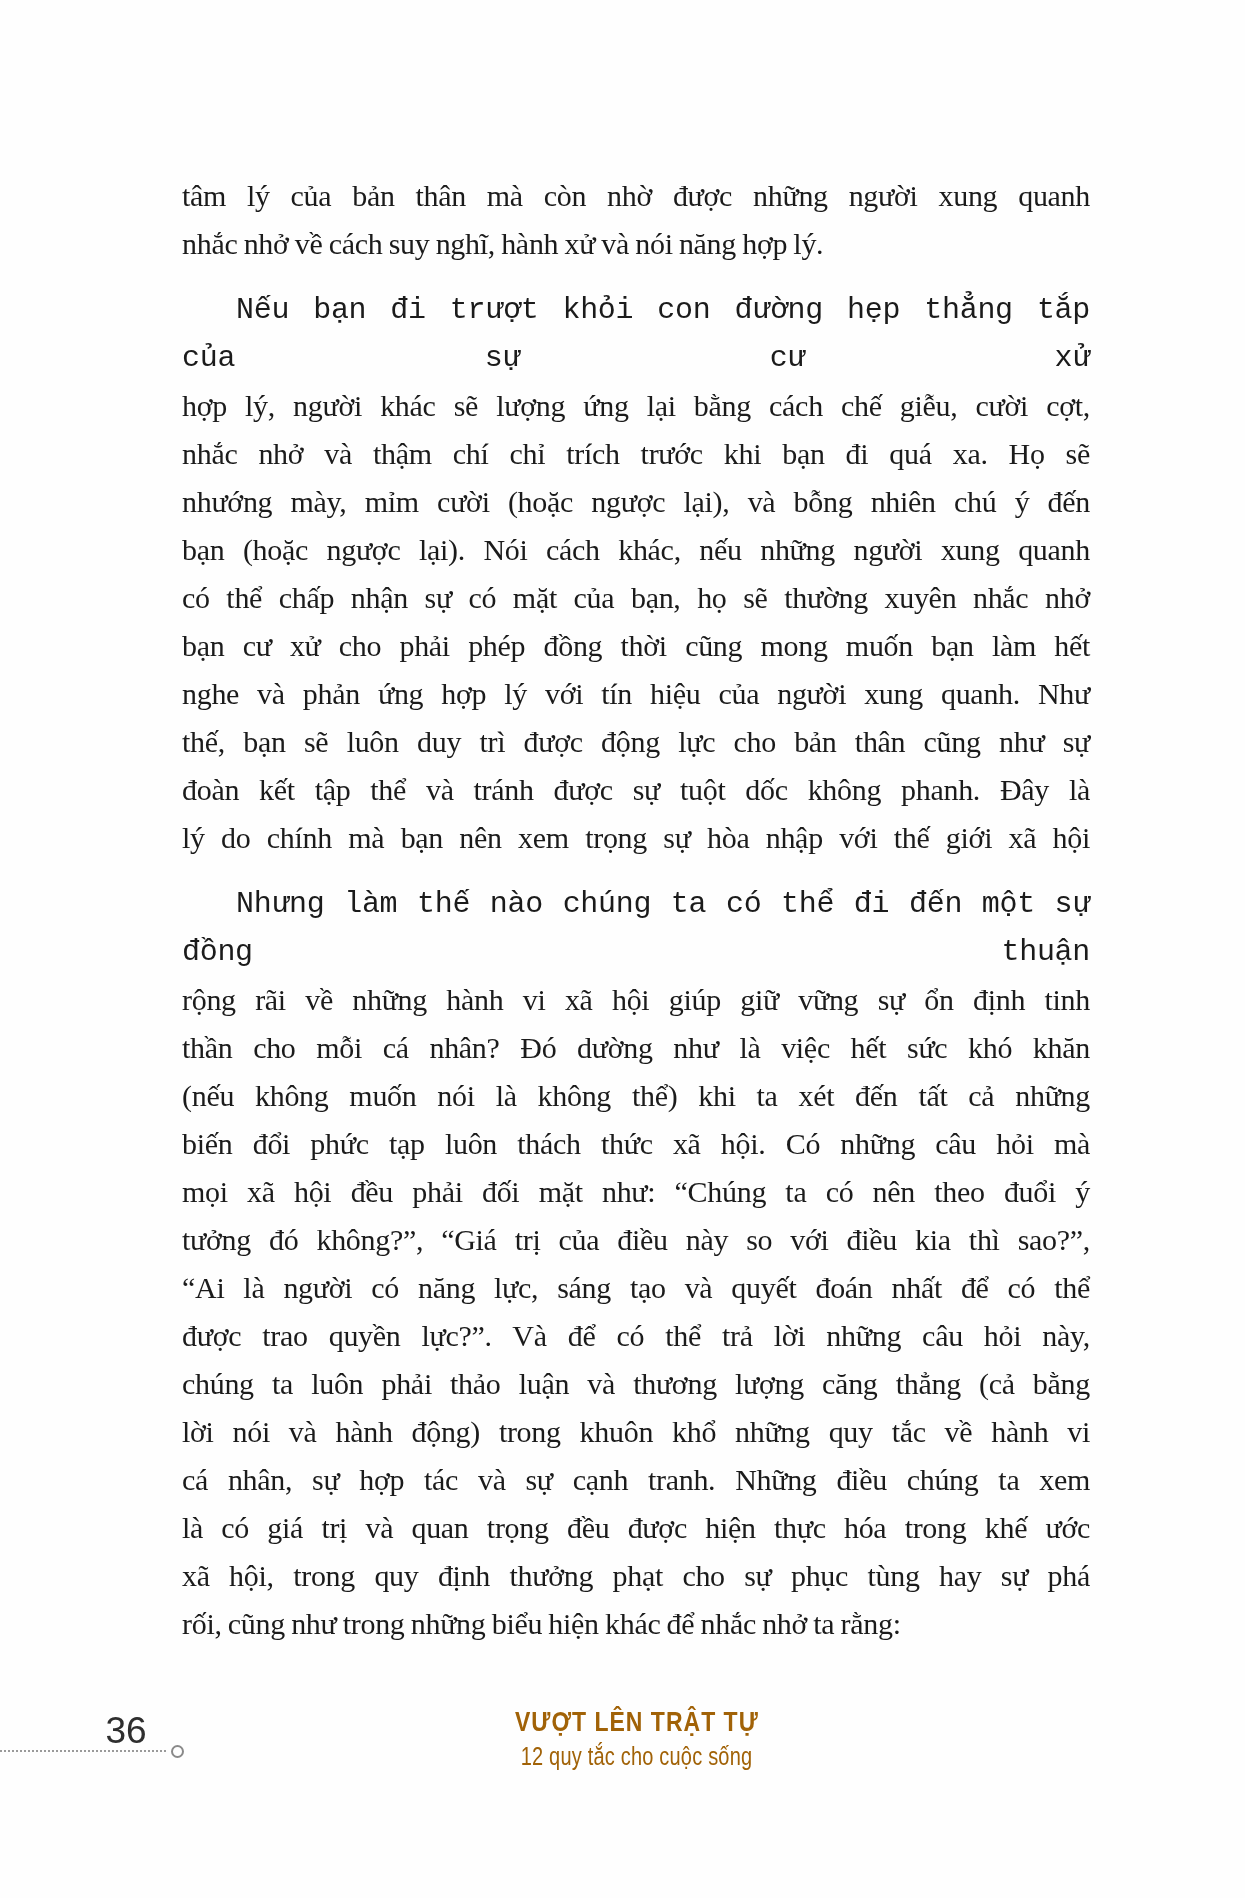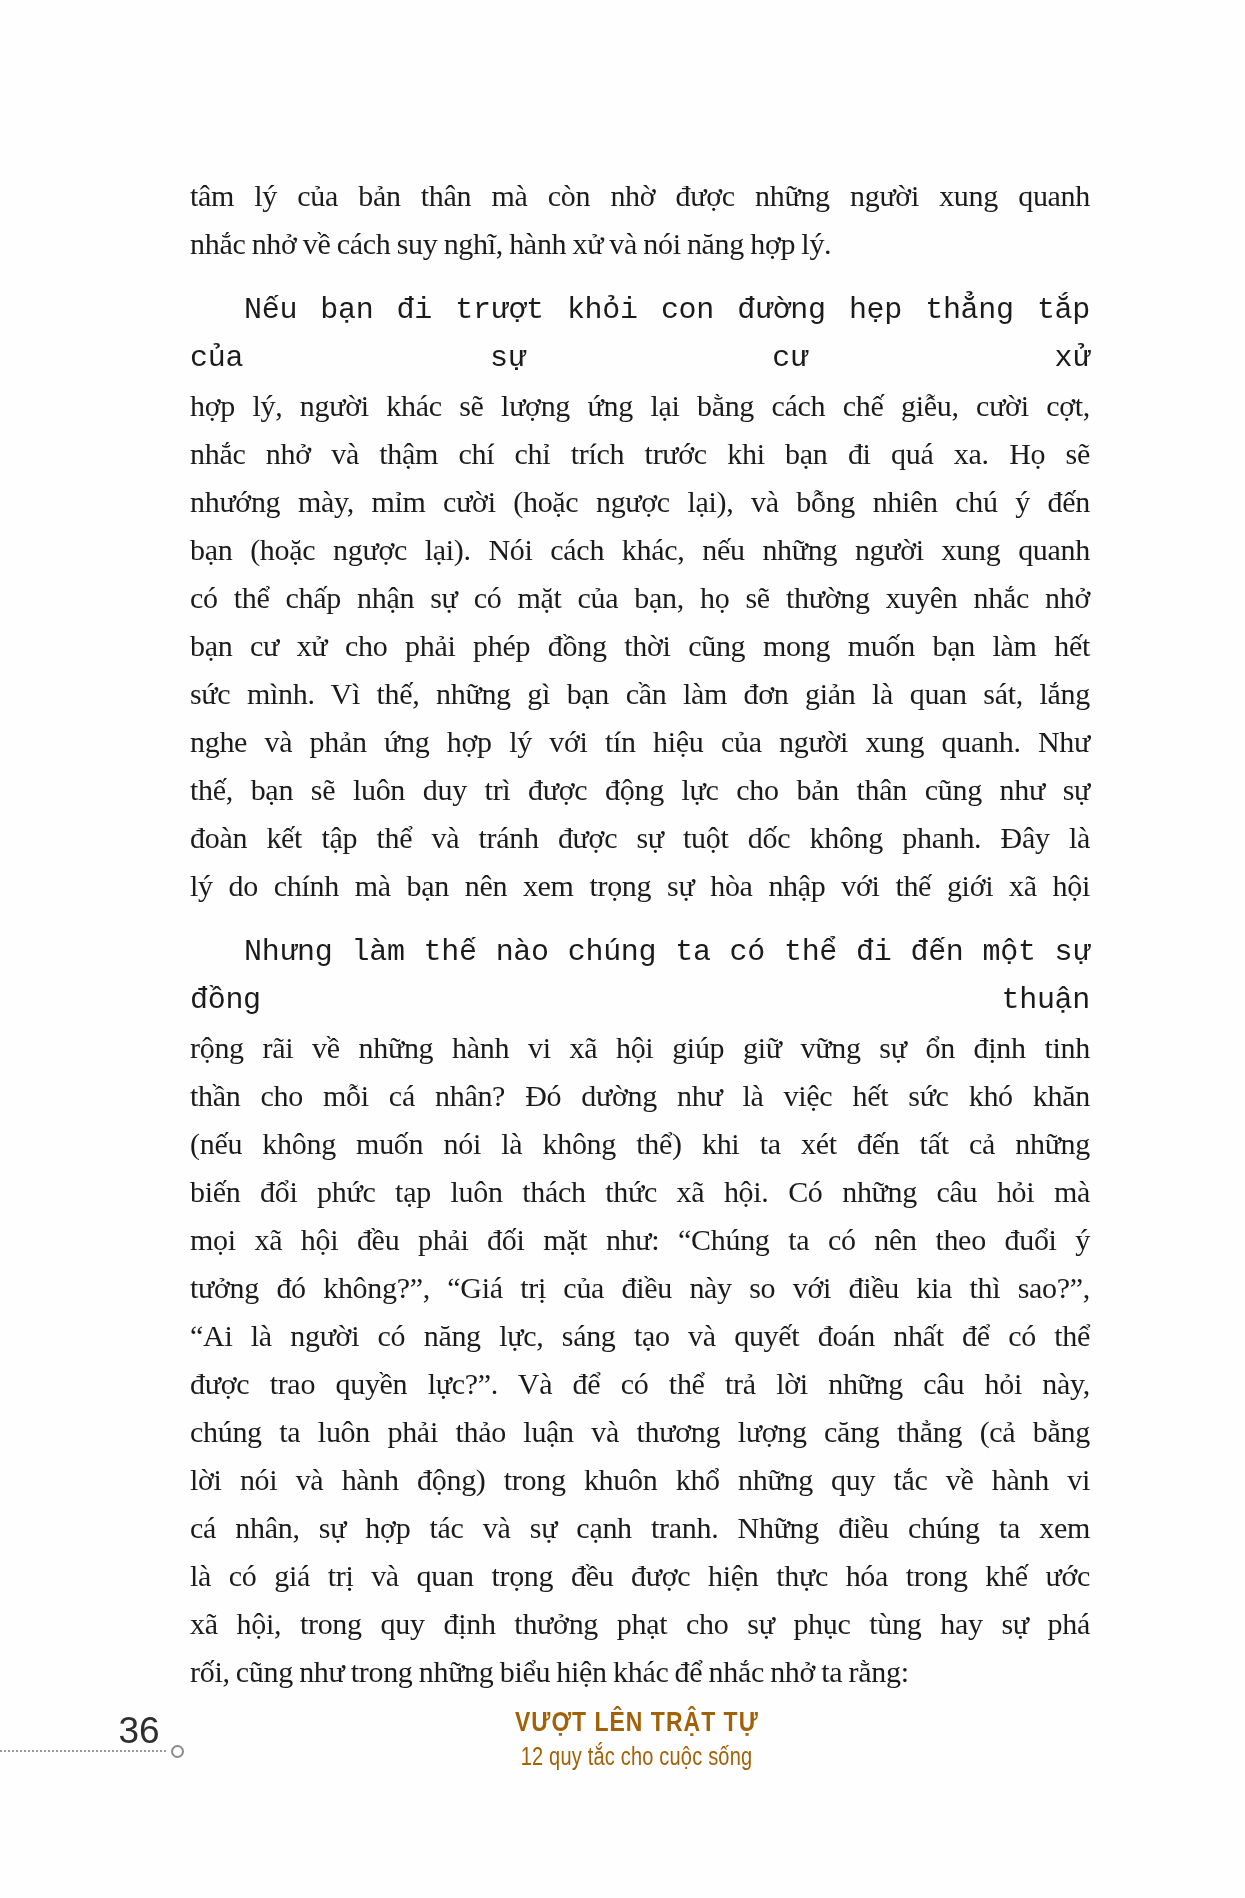--- a/index.html
+++ b/index.html
@@ -19,33 +19,33 @@
     position:absolute;
     left:182px;
     top:172px;
     width:908px;
     font-size:30px;
     line-height:48px;
     color:#1b1b1b;
     letter-spacing:-0.3px;
     word-spacing:-1px;
   }
-  .para { margin:0 0 18px 8px; }
+  .para { margin:0 0 18px 0; }
   .para.indent .line:first-child { text-indent:54px;font-family:Liberation Mono, monospace; }
   .line {
     text-align:justify;
     text-align-last:justify;
     white-space:normal;
   }
   .line.last { text-align-last:left; }
 
   
   .page-number {
     position:absolute;
-    left:116px;
+    left:103px;
     top:1712px;
     width:46px;
     text-align:center;
     font-family:"Liberation Sans", sans-serif;
     font-size:37px;
     line-height:1;
     color:#2e2e2e;
   }
   .dotted-line {
     position:absolute;
@@ -107,21 +107,20 @@
         <div class="line last">nhắc nhở về cách suy nghĩ, hành xử và nói năng hợp lý.</div>
       </div>
       <div class="para indent">
         <div class="line">Nếu bạn đi trượt khỏi con đường hẹp thẳng tắp của sự cư xử</div>
         <div class="line">hợp lý, người khác sẽ lượng ứng lại bằng cách chế giễu, cười cợt,</div>
         <div class="line">nhắc nhở và thậm chí chỉ trích trước khi bạn đi quá xa. Họ sẽ</div>
         <div class="line">nhướng mày, mỉm cười (hoặc ngược lại), và bỗng nhiên chú ý đến</div>
         <div class="line">bạn (hoặc ngược lại). Nói cách khác, nếu những người xung quanh</div>
         <div class="line">có thể chấp nhận sự có mặt của bạn, họ sẽ thường xuyên nhắc nhở</div>
         <div class="line">bạn cư xử cho phải phép đồng thời cũng mong muốn bạn làm hết</div>
-        <div class="line">sức mình. Vì thế, những gì bạn cần làm đơn giản là quan sát, lắng</div>
         <div class="line">nghe và phản ứng hợp lý với tín hiệu của người xung quanh. Như</div>
         <div class="line">thế, bạn sẽ luôn duy trì được động lực cho bản thân cũng như sự</div>
         <div class="line">đoàn kết tập thể và tránh được sự tuột dốc không phanh. Đây là</div>
         <div class="line">lý do chính mà bạn nên xem trọng sự hòa nhập với thế giới xã hội</div>
       </div>
       <div class="para indent">
         <div class="line">Nhưng làm thế nào chúng ta có thể đi đến một sự đồng thuận</div>
         <div class="line">rộng rãi về những hành vi xã hội giúp giữ vững sự ổn định tinh</div>
         <div class="line">thần cho mỗi cá nhân? Đó dường như là việc hết sức khó khăn</div>
         <div class="line">(nếu không muốn nói là không thể) khi ta xét đến tất cả những</div>

